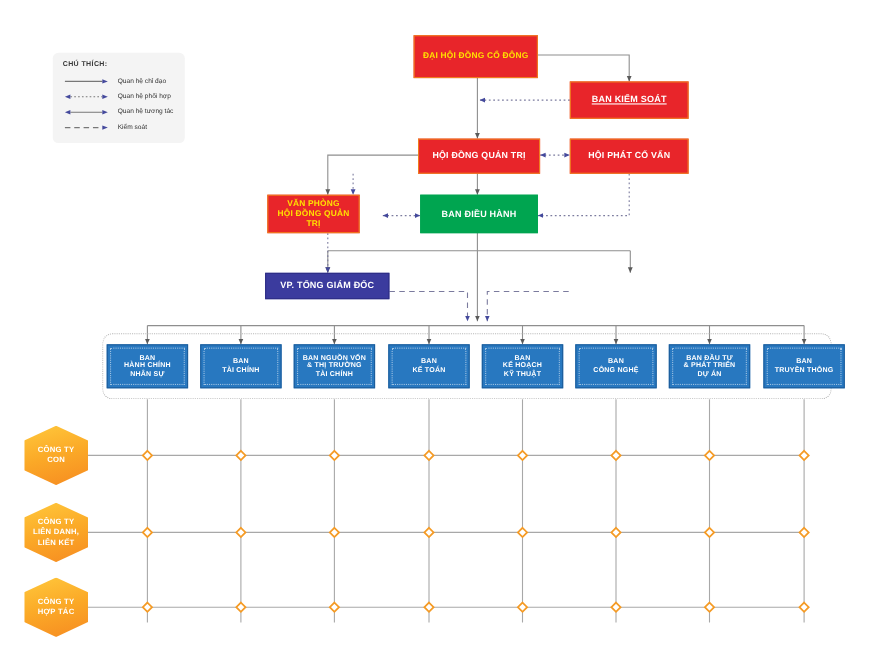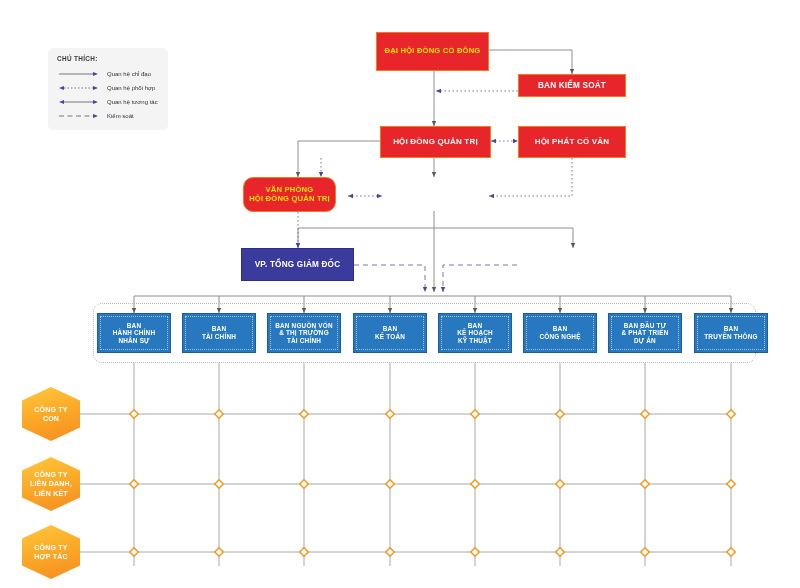--- a/index.html
+++ b/index.html
@@ -278,41 +278,44 @@
         <path d="M36,3 L41,5 L36,7 z" fill="#44499c"></path>
       </svg>
       <span class="ltext">Kiểm soát</span>
     </div>
   </div>
 
   <div class="node n-red accent" style="left:376px; top:32px; width:113px; height:39px; font-size:7.6px;">
     <span class="lbl">ĐẠI HỘI ĐỒNG CỔ ĐÔNG</span>
   </div>
 
-  <div class="node n-red" style="left:518px; top:74px; width:108px; height:23px; font-size:8.2px;">
+  <div class="node n-red" style="left:518px; top:74px; width:108px; height:34px; font-size:8.2px;text-decoration:underline;">
     <span class="lbl">BAN KIỂM SOÁT</span>
   </div>
 
   <div class="node n-red" style="left:380px; top:126px; width:111px; height:32px; font-size:8px;">
     <span class="lbl">HỘI ĐỒNG QUẢN TRỊ</span>
   </div>
 
   <div class="node n-red" style="left:518px; top:126px; width:108px; height:32px; font-size:8px;">
     <span class="lbl">HỘI PHÁT CỐ VẤN</span>
   </div>
 
-  <div class="node n-red accent" style="left:243px; top:177px; width:93px; height:35px; font-size:7.6px;border-radius:10px;">
+  <div class="node n-red accent" style="left:243px; top:177px; width:84px; height:35px; font-size:7.6px;">
     <span class="lbl">
       <span>VĂN PHÒNG</span><br>
       <span>HỘI ĐỒNG QUẢN TRỊ</span>
     </span>
   </div>
 
-
-  <div class="node n-navy" style="left:241px; top:248px; width:113px; height:33px; font-size:8.2px;">
+  <div class="node n-green" style="left:382px; top:177px; width:107px; height:35px; font-size:8.2px;">
+    <span class="lbl">BAN ĐIỀU HÀNH</span>
+  </div>
+
+  <div class="node n-navy" style="left:241px; top:248px; width:113px; height:24px; font-size:8.2px;">
     <span class="lbl">VP. TỔNG GIÁM ĐỐC</span>
   </div>
 
 
   <div id="dept-container"></div>
   <div id="dept-layer">
       <div class="node n-blue" style="left: 97px; top: 313px; width: 74px; height: 40px; font-size: 6.4px;">
         <span class="lbl"><span>BAN</span><br><span>HÀNH CHÍNH</span><br><span>NHÂN SỰ</span></span>
       </div>
       <div class="node n-blue" style="left: 182px; top: 313px; width: 74px; height: 40px; font-size: 6.4px;">

